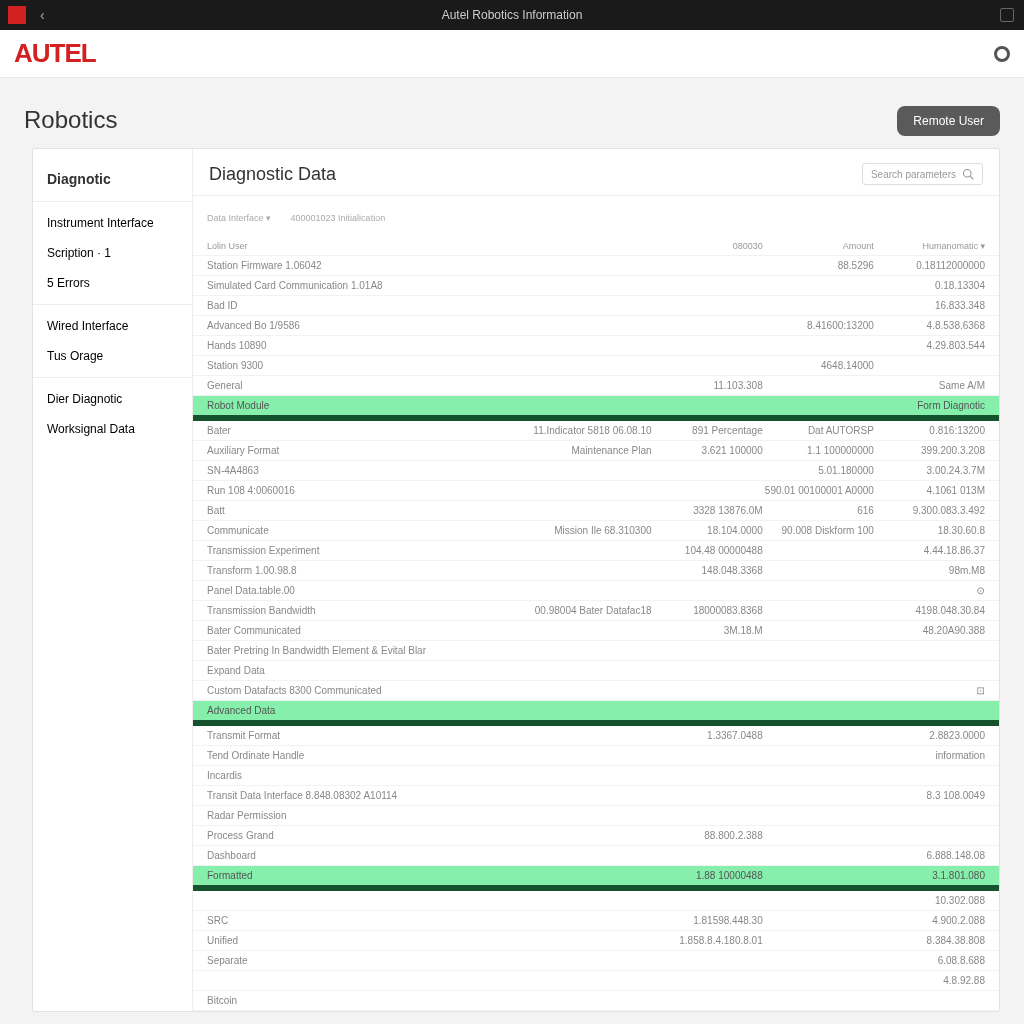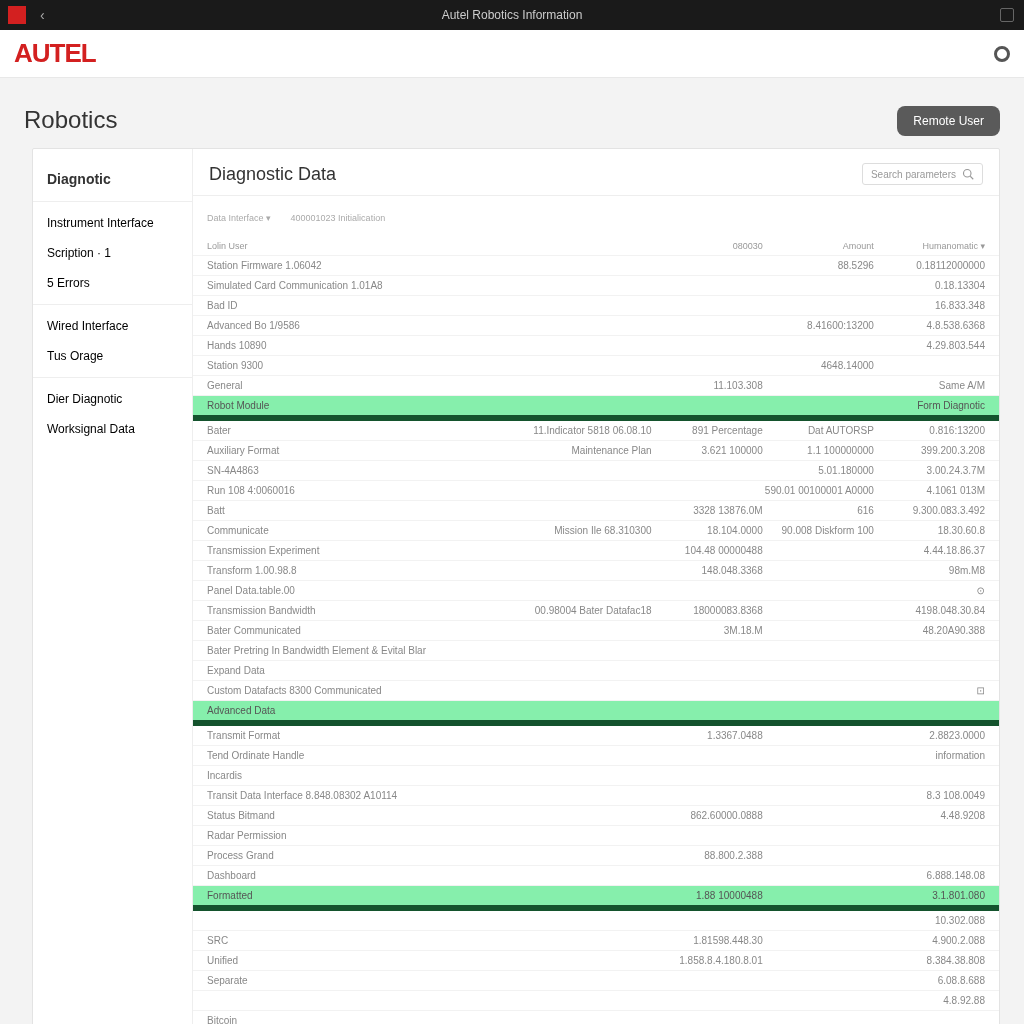--- a/index.html
+++ b/index.html
@@ -273,27 +273,20 @@
           <div class="c5"></div>
         </div>
         <div class="row">
           <div class="c1">Transit Data Interface 8.848.08302 A10114</div>
           <div class="c2"></div>
           <div class="c3"></div>
           <div class="c4"></div>
           <div class="c5">8.3 108.0049</div>
         </div>
         <div class="row">
-          <div class="c1">Status Bitmand</div>
-          <div class="c2"></div>
-          <div class="c3">862.60000.0888</div>
-          <div class="c4"></div>
-          <div class="c5">4.48.9208</div>
-        </div>
-        <div class="row">
           <div class="c1">Radar Permission</div>
           <div class="c2"></div>
           <div class="c3"></div>
           <div class="c4"></div>
           <div class="c5"></div>
         </div>
         <div class="row">
           <div class="c1">Process Grand</div>
           <div class="c2"></div>
           <div class="c3">88.800.2.388</div>

